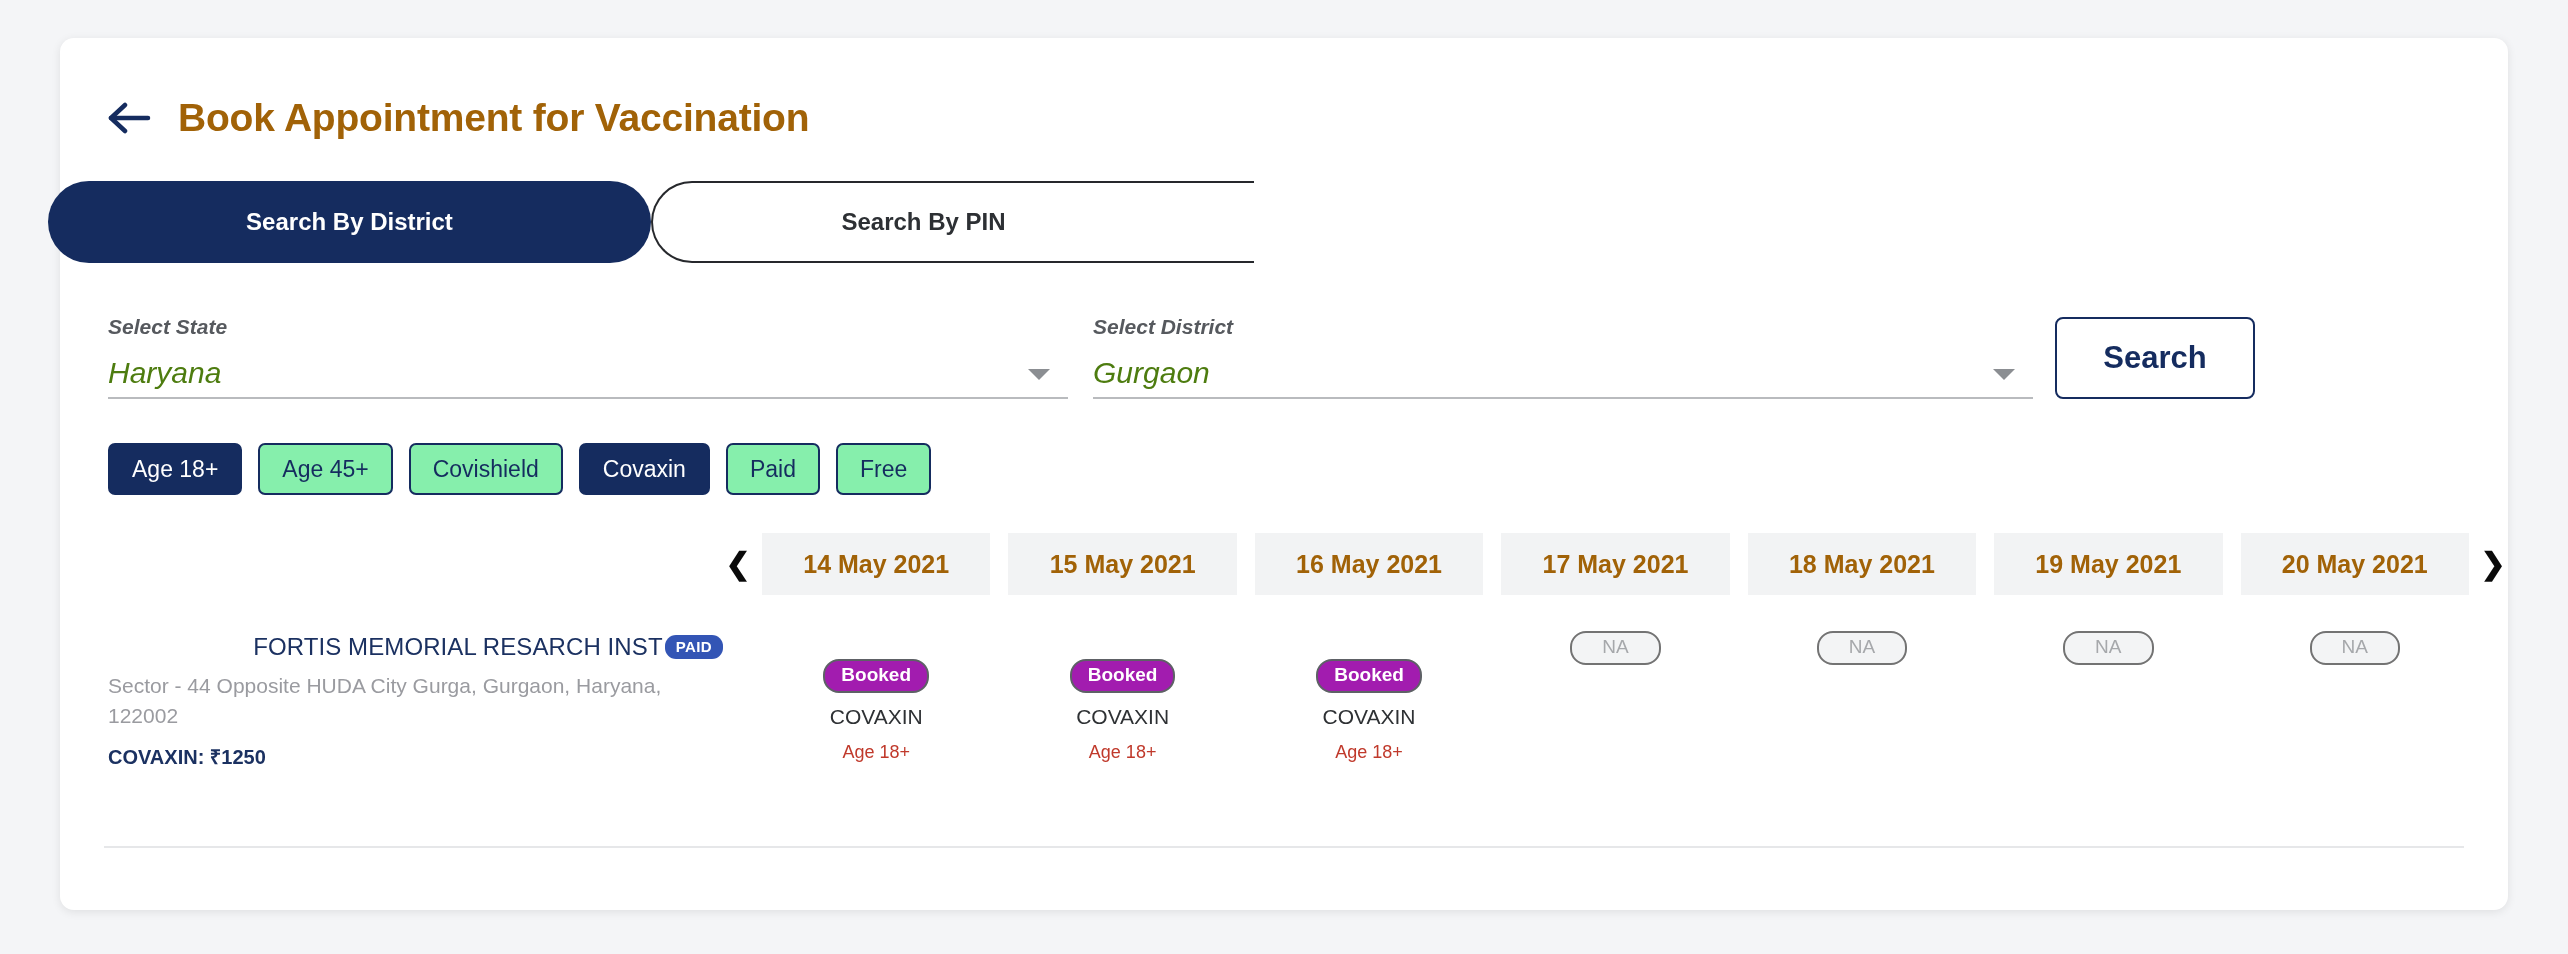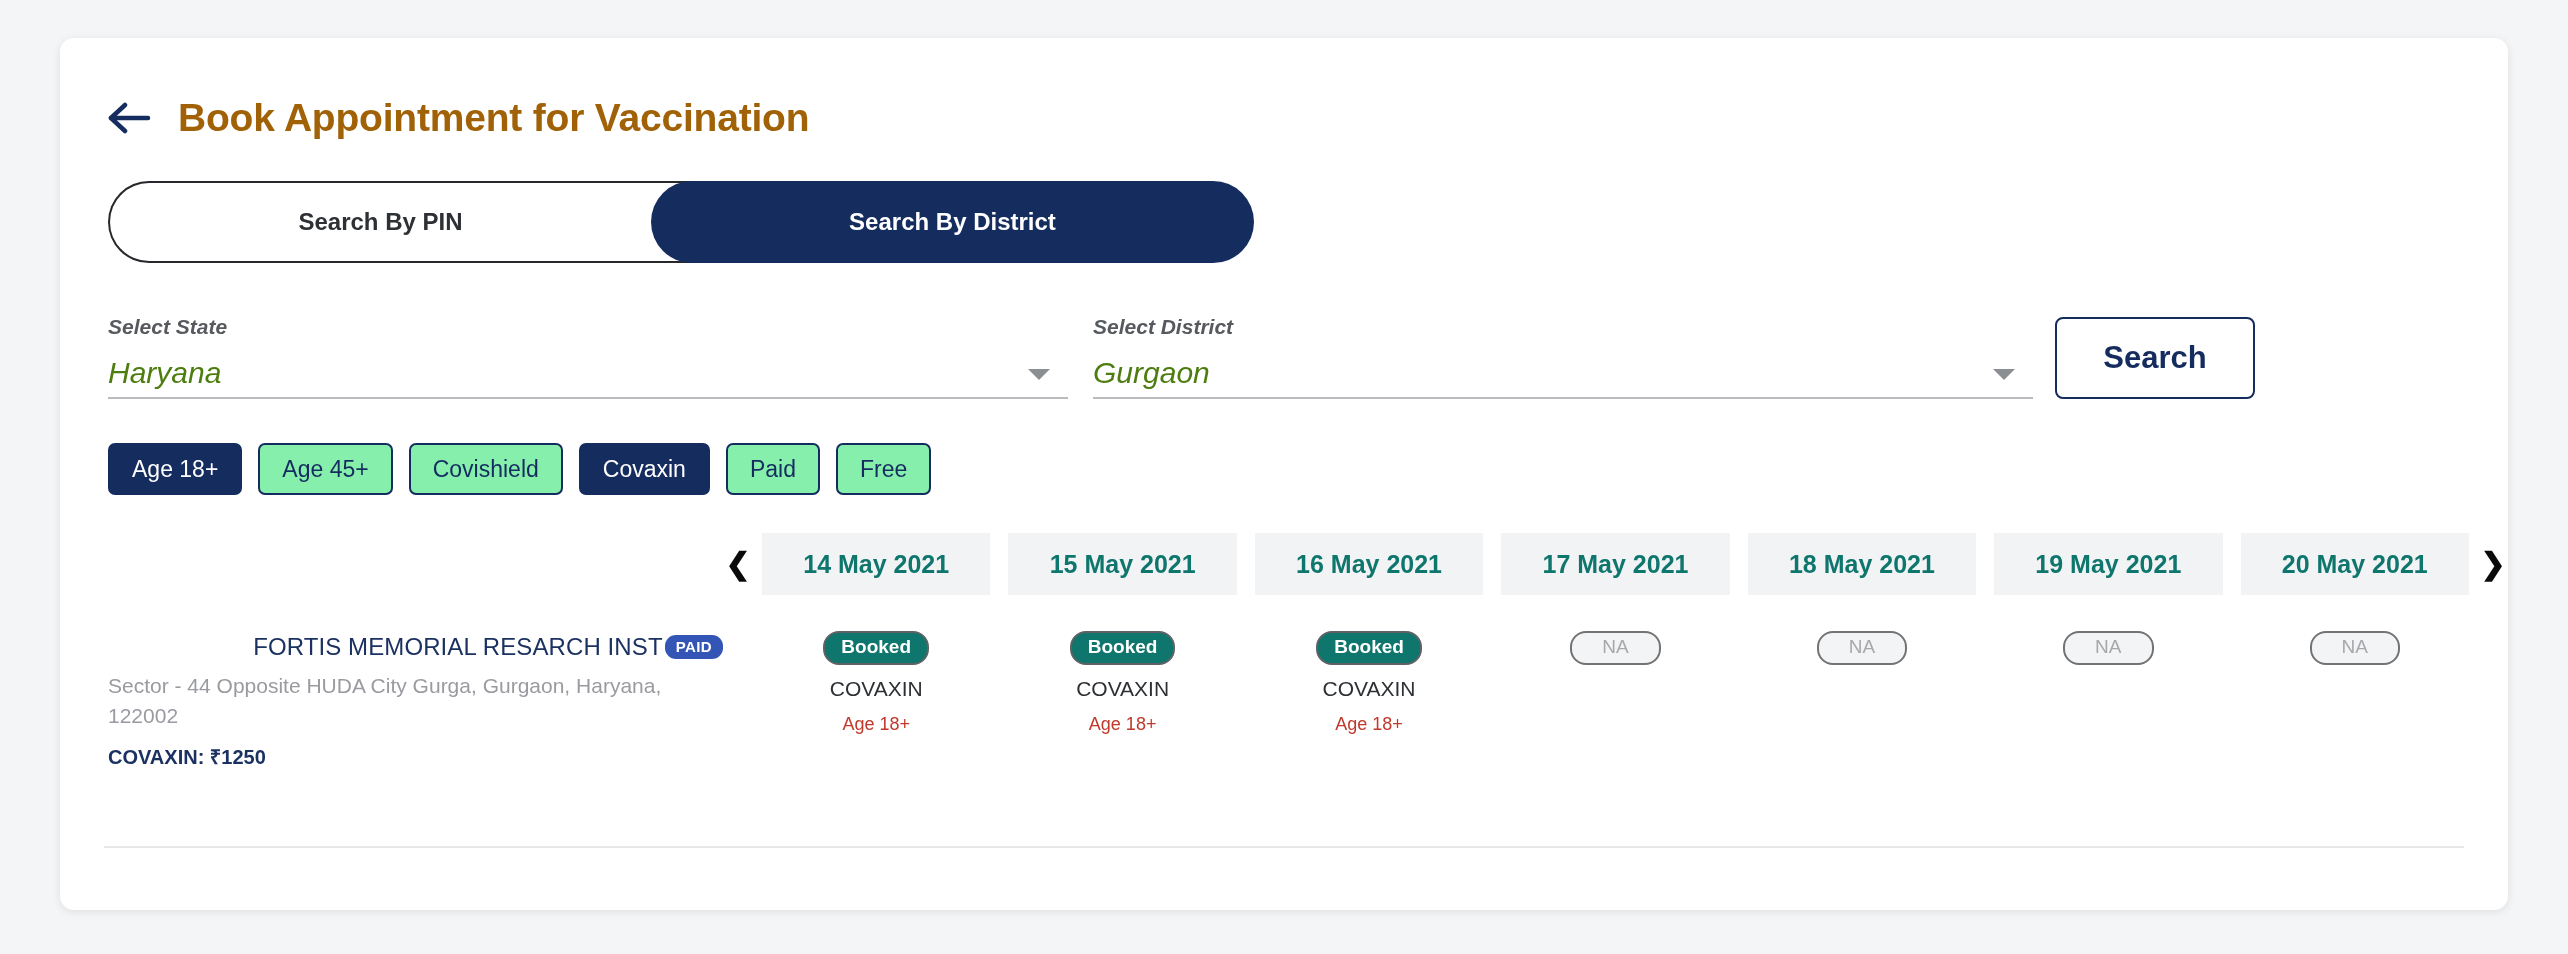--- a/index.html
+++ b/index.html
@@ -204,21 +204,21 @@
     padding: 0 9px;
   }
   .date-box {
     background: #f2f3f4;
     height: 62px;
     display: flex;
     align-items: center;
     justify-content: center;
     font-size: 25px;
     font-weight: bold;
-    color: #0f766e;
+    color: #a16207;
     white-space: nowrap;
     cursor: pointer;
   }
 
   
   .center-info { padding-top: 38px; }
   .center-name-line {
     display: flex;
     align-items: center;
     gap: 2px;
@@ -262,29 +262,30 @@
   }
   .slot-cell {
     flex: 1 1 0;
     min-width: 0;
     padding: 0 9px;
     display: flex;
     flex-direction: column;
     align-items: center;
   }
   .pill-booked {
-    background: #0f766e;
+    background: #a21caf;
     color: #ffffff;
     border: 2px solid #5e6166;
     border-radius: 16px;
     font-size: 19px;
     font-weight: bold;
     padding: 4px 16px 5px 16px;
     line-height: 1.1;
     cursor: pointer;
+    margin-top: 28px;
   }
   .pill-na {
     background: #f3f4f5;
     color: #a6a8ab;
     border: 2px solid #737373;
     border-radius: 16px;
     font-size: 19px;
     font-weight: normal;
     padding: 4px 30px 5px 30px;
     line-height: 1.1;
@@ -317,22 +318,22 @@
 
     <div class="header">
       <svg class="back-arrow" viewBox="0 0 44 34">
         <path d="M17 4 L3 17 L17 30" fill="none" stroke="#152c5f" stroke-width="4.5" stroke-linecap="round" stroke-linejoin="round"></path>
         <line x1="3" y1="17" x2="40" y2="17" stroke="#152c5f" stroke-width="4.5" stroke-linecap="round"></line>
       </svg>
       <div class="page-title">Book Appointment for Vaccination</div>
     </div>
 
     <div class="toggle-wrap">
+      <div class="seg seg-right">Search By District</div>
       <div class="seg seg-left">Search By PIN</div>
-      <div class="seg seg-right">Search By District</div>
     </div>
 
     <div class="selectors">
       <div class="field field-state">
         <span class="field-label">Select State</span>
         <div class="select-box">
           <span class="select-value">Haryana</span>
           <span class="caret"></span>
         </div>
       </div>

